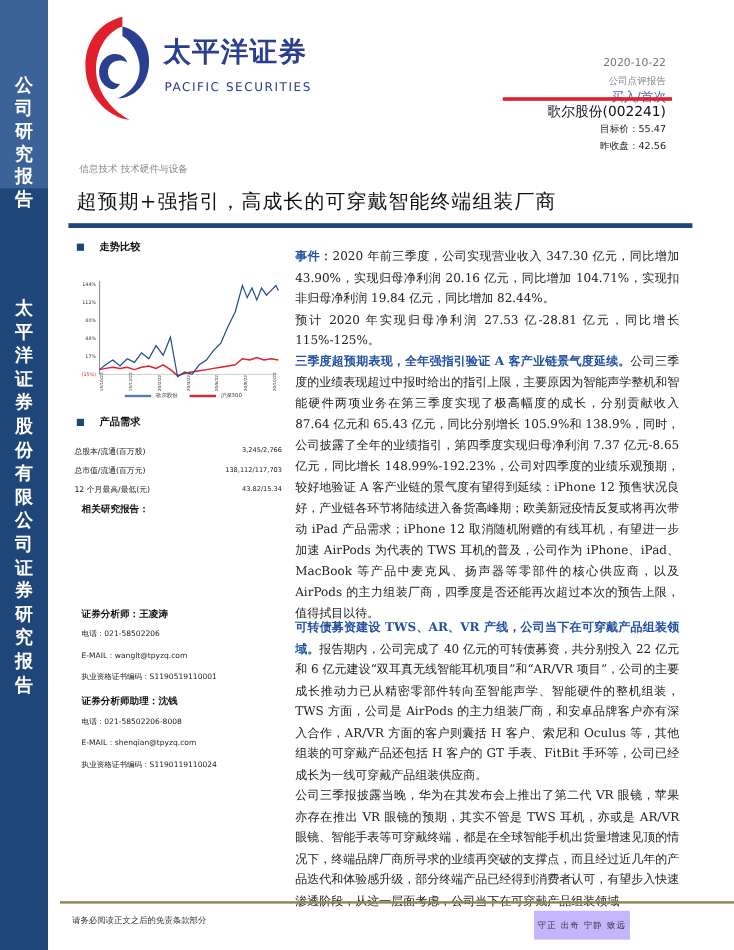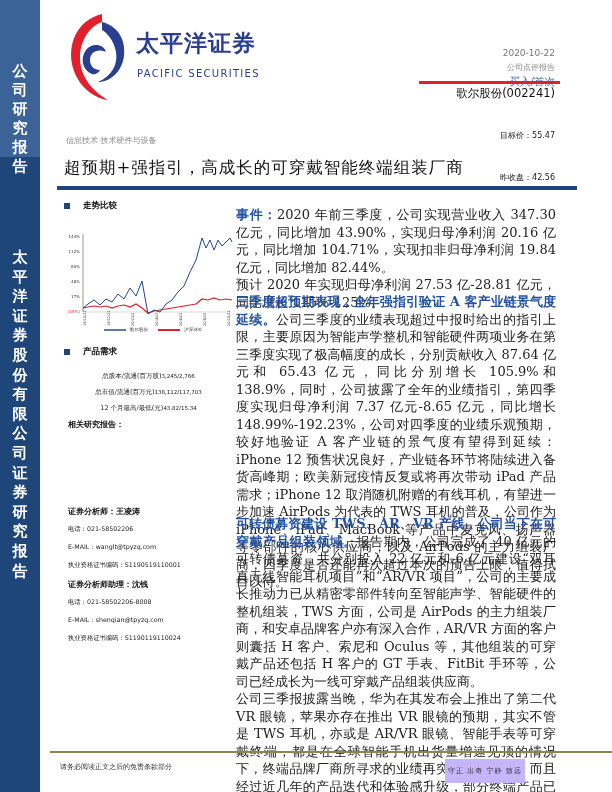--- a/index.html
+++ b/index.html
@@ -16,46 +16,46 @@
   .brand-cn { position: absolute; left: 136px; top: 28px; font-size: 23px; font-weight: bold; color: #2a3f8f; letter-spacing: 1px; font-family: "DejaVu Sans", sans-serif; }
   .brand-en { position: absolute; left: 137px; top: 68px; font-size: 10px; color: #2a3f8f; letter-spacing: 1.3px; font-family: "DejaVu Sans", sans-serif; }
 
   .meta { position: absolute; right: 57px; top: 46px; text-align: right; font-family: "DejaVu Sans", sans-serif; }
   .meta-date { font-size: 9px; color: #777; line-height: 15px; }
   .meta-type { font-size: 8px; color: #888; line-height: 13px; }
   .meta-rating { font-size: 10.5px; color: #4b6fb0; line-height: 15px; }
   .red-rule { position: absolute; left: 419px; top: 81px; width: 141px; height: 3px; background: #e0202c; }
   .meta2 { position: absolute; right: 57px; top: 85px; text-align: right; font-family: "DejaVu Sans", sans-serif; }
   .stock-name { font-size: 11.5px; color: #111; line-height: 16px; }
-  .kv { font-size: 8px; color: #222; line-height: 14px; margin-top: 28px; }
+  .kv { font-size: 8px; color: #222; line-height: 14px; }
 
   .industry { position: absolute; left: 66px; top: 135px; font-size: 8px; color: #888; font-family: "DejaVu Sans", sans-serif; }
   .title { position: absolute; left: 64px; top: 157px; font-size: 16.5px; color: #111; letter-spacing: 1px; }
   .title-rule { position: absolute; left: 57px; top: 186px; width: 520px; height: 4px; background: #1f4678; }
 
   .left-col { position: absolute; left: 56px; top: 196px; width: 178px; font-family: "DejaVu Sans", sans-serif; }
   .sec-head { display: flex; align-items: center; height: 20px; }
   .sq { width: 6px; height: 6px; background: #1f4678; margin-left: 8px; margin-right: 13px; }
   .sec-title { font-size: 8.5px; font-weight: bold; color: #111; }
 
   .chart { position: absolute; left: 56px; top: 228px; width: 180px; height: 100px; }
   .legend { position: absolute; left: 104px; top: 327px; font-size: 4.5px; color: #333; display: flex; align-items: center; gap: 4px; font-family: "DejaVu Sans", sans-serif; }
   .leg-line { display: inline-block; width: 22px; height: 2px; }
 
   .stock-data { position: absolute; left: 62px; top: 368px; width: 173px; font-size: 6.5px; color: #222; font-family: "DejaVu Sans", sans-serif; }
-  .sd-row { display: flex; justify-content: center; height: 16px; align-items: center; }
+  .sd-row { display: flex; justify-content: space-between; height: 16px; align-items: center; }
   .sd-val { font-size: 5.5px; }
 
   .related { position: absolute; left: 68px; top: 419px; font-size: 8px; font-weight: bold; color: #111; font-family: "DejaVu Sans", sans-serif; }
 
   .analyst { position: absolute; left: 68px; width: 172px; font-family: "DejaVu Sans", sans-serif; color: #222; }
   .an-title { font-size: 8px; font-weight: bold; color: #111; height: 17px; line-height: 17px; }
   .an-line { font-size: 6.3px; height: 18px; line-height: 18px; }
 
-  .body-text { position: absolute; left: 236px; width: 320px; font-size: 13px; line-height: 17.5px; color: #222; text-align: justify; }
+  .body-text { position: absolute; left: 246px; width: 320px; font-size: 10px; line-height: 17.5px; color: #222; text-align: justify; }
   .hl { color: #2352a3; font-weight: bold; }
   .para { margin: 0; }
 
   .footer-rule { position: absolute; left: 50px; top: 751px; width: 562px; height: 2px; background: #8c8752; }
   .footer-left { position: absolute; left: 60px; top: 762px; font-size: 7px; color: #333; }
   .footer-right { position: absolute; left: 445px; top: 759px; font-size: 7px; color: #333; background: #c4b5fd; padding: 7px 3px; letter-spacing: 1px; }
 </style>
 </head>
 <body>
 

